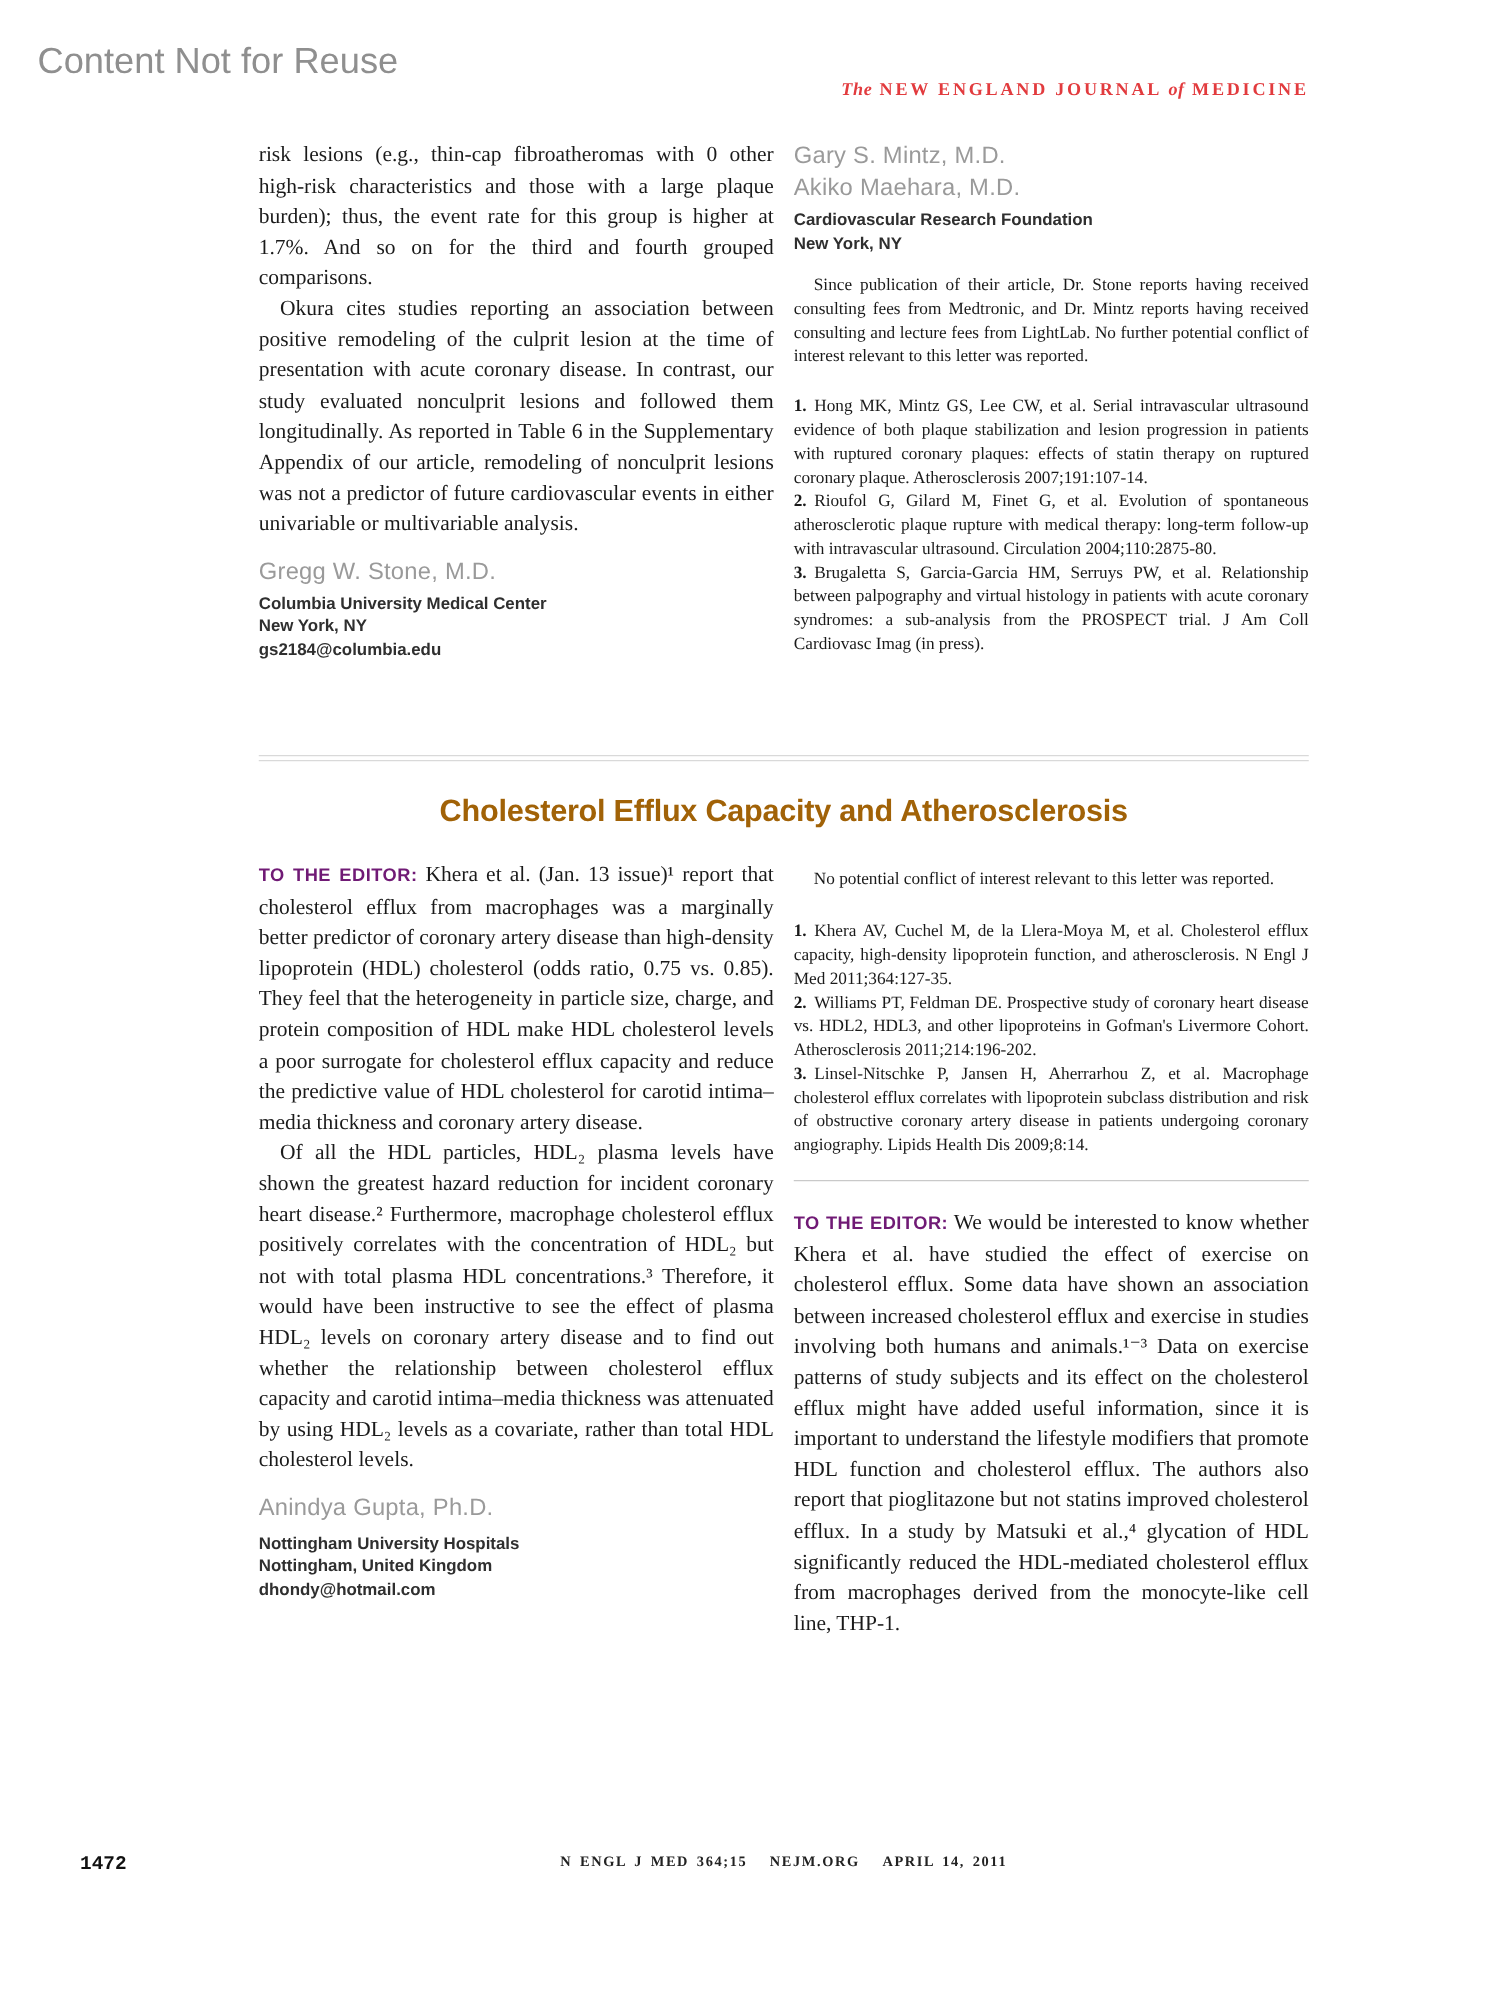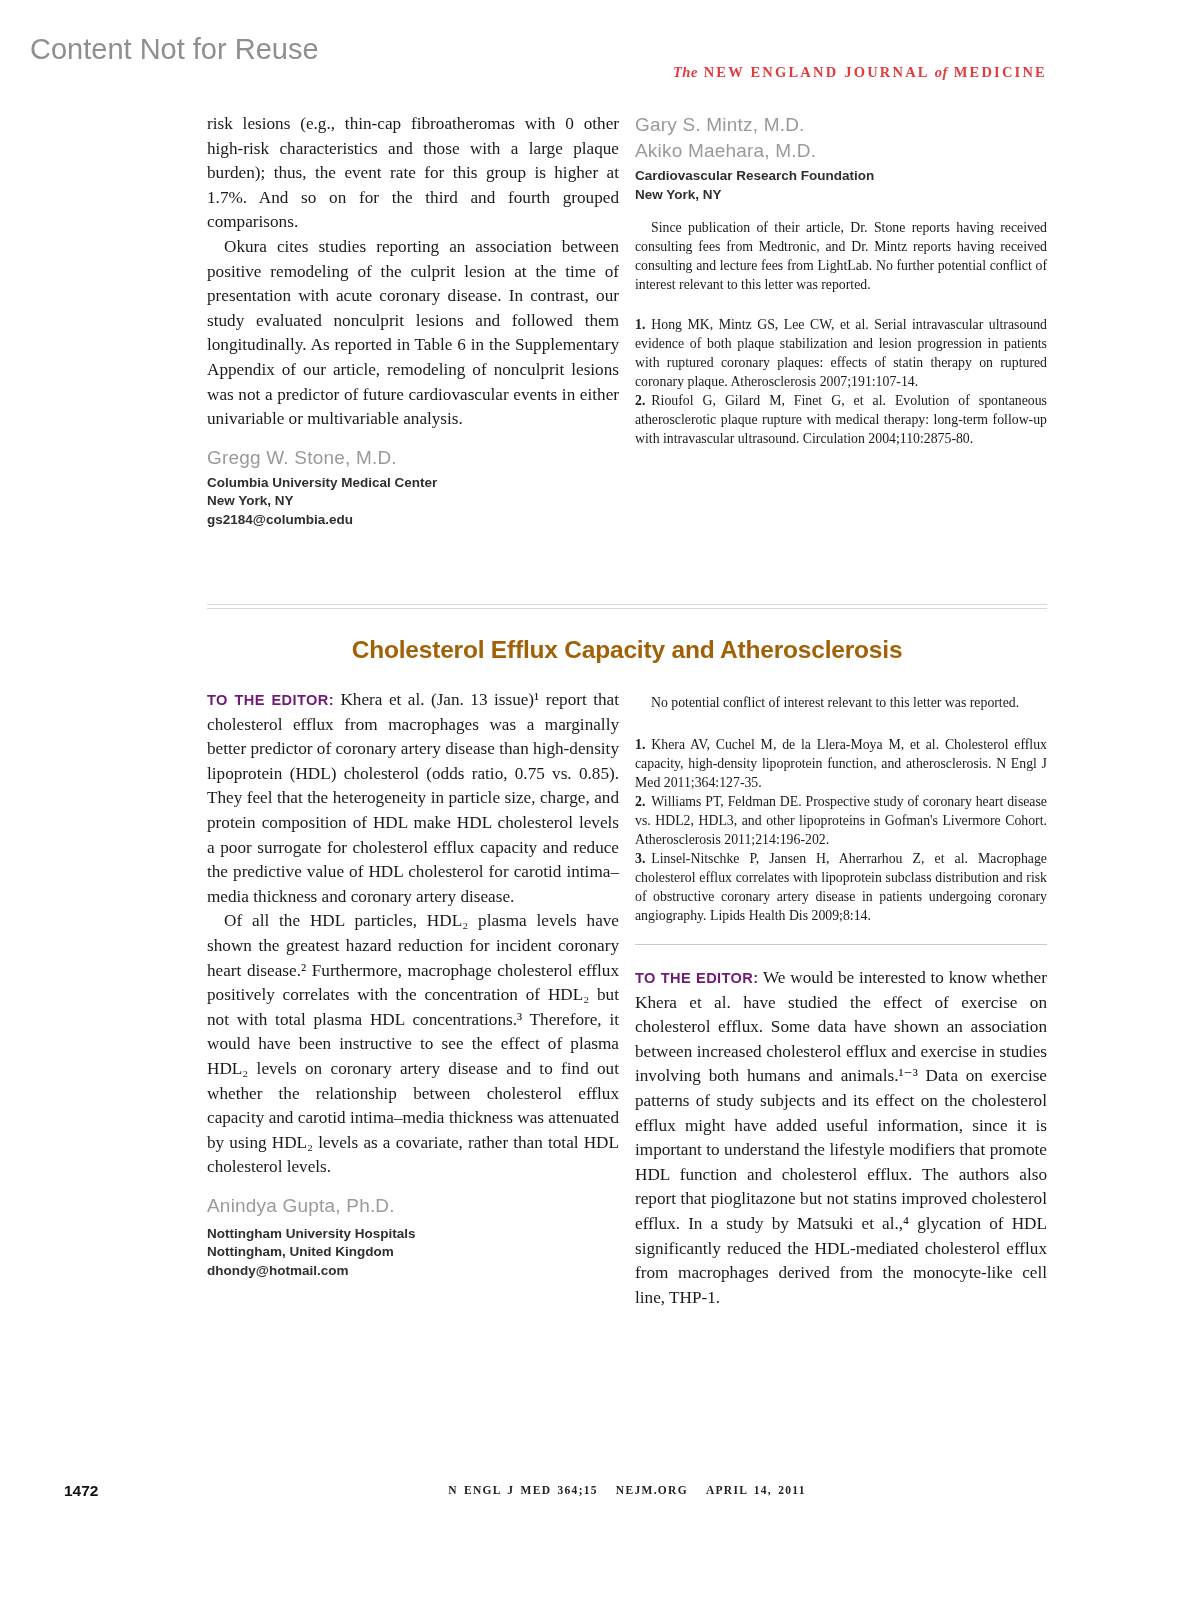--- a/index.html
+++ b/index.html
@@ -87,21 +87,21 @@
   .thin-rule {
     border: none; border-top: 1px solid #c9c9c9;
     margin: 19px 0 21px 0;
   }
 
   
   .footer { position: absolute; top: 1482px; left: 0; width: 1200px; }
   .page-num {
     position: absolute; left: 64px; top: 0;
     font-size: 15.5px; font-weight: bold; color: #111;
-    font-family: Liberation Sans, sans-serif;
+    font-family: Liberation Mono, monospace;
   }
   .footer-center {
     position: absolute; left: 207px; width: 840px; top: 2px;
     text-align: center;
     font-family: Liberation Serif, serif;
     font-size: 11.5px; font-weight: bold; color: #222;
     letter-spacing: 1.3px; text-transform: uppercase;
     word-spacing: 2px;
   }
   .footer-center span { padding: 0 9px; }
@@ -134,20 +134,21 @@
       <div class="sig tight">Gary S. Mintz, M.D.</div>
       <div class="sig tight">Akiko Maehara, M.D.</div>
       <div class="affil">
         <div>Cardiovascular Research Foundation</div>
         <div>New York, NY</div>
       </div>
       <p class="small-text disclosure first" style="text-indent:16px">Since publication of their article, Dr. Stone reports having received consulting fees from Medtronic, and Dr. Mintz reports having received consulting and lecture fees from LightLab. No further potential conflict of interest relevant to this letter was reported.</p>
       <div class="refs small-text">
         <p><b>1.</b><span>Hong MK, Mintz GS, Lee CW, et al. Serial intravascular ultrasound evidence of both plaque stabilization and lesion progression in patients with ruptured coronary plaques: effects of statin therapy on ruptured coronary plaque. Atherosclerosis 2007;191:107-14.</span></p>
         <p><b>2.</b><span>Rioufol G, Gilard M, Finet G, et al. Evolution of spontaneous atherosclerotic plaque rupture with medical therapy: long-term follow-up with intravascular ultrasound. Circulation 2004;110:2875-80.</span></p>
+        <p><b>3.</b><span>Brugaletta S, Garcia-Garcia HM, Serruys PW, et al. Relationship between palpography and virtual histology in patients with acute coronary syndromes: a sub-analysis from the PROSPECT trial. J Am Coll Cardiovasc Imag (in press).</span></p>
       </div>
     </div>
   </div>
 
   <div class="double-rule"></div>
   <h1 class="section-title">Cholesterol Efflux Capacity and Atherosclerosis</h1>
 
   <div class="cols s2">
     <div class="col">
       <p class="body-text"><span class="ed-label">To the Editor:</span> <span>Khera et al. (Jan. 13 issue)¹ report that cholesterol efflux from macrophages was a marginally better predictor of coronary artery disease than high-density lipoprotein (HDL) cholesterol (odds ratio, 0.75 vs. 0.85). They feel that the heterogeneity in particle size, charge, and protein composition of HDL make HDL cholesterol levels a poor surrogate for cholesterol efflux capacity and reduce the predictive value of HDL cholesterol for carotid intima–media thickness and coronary artery disease.</span></p>

